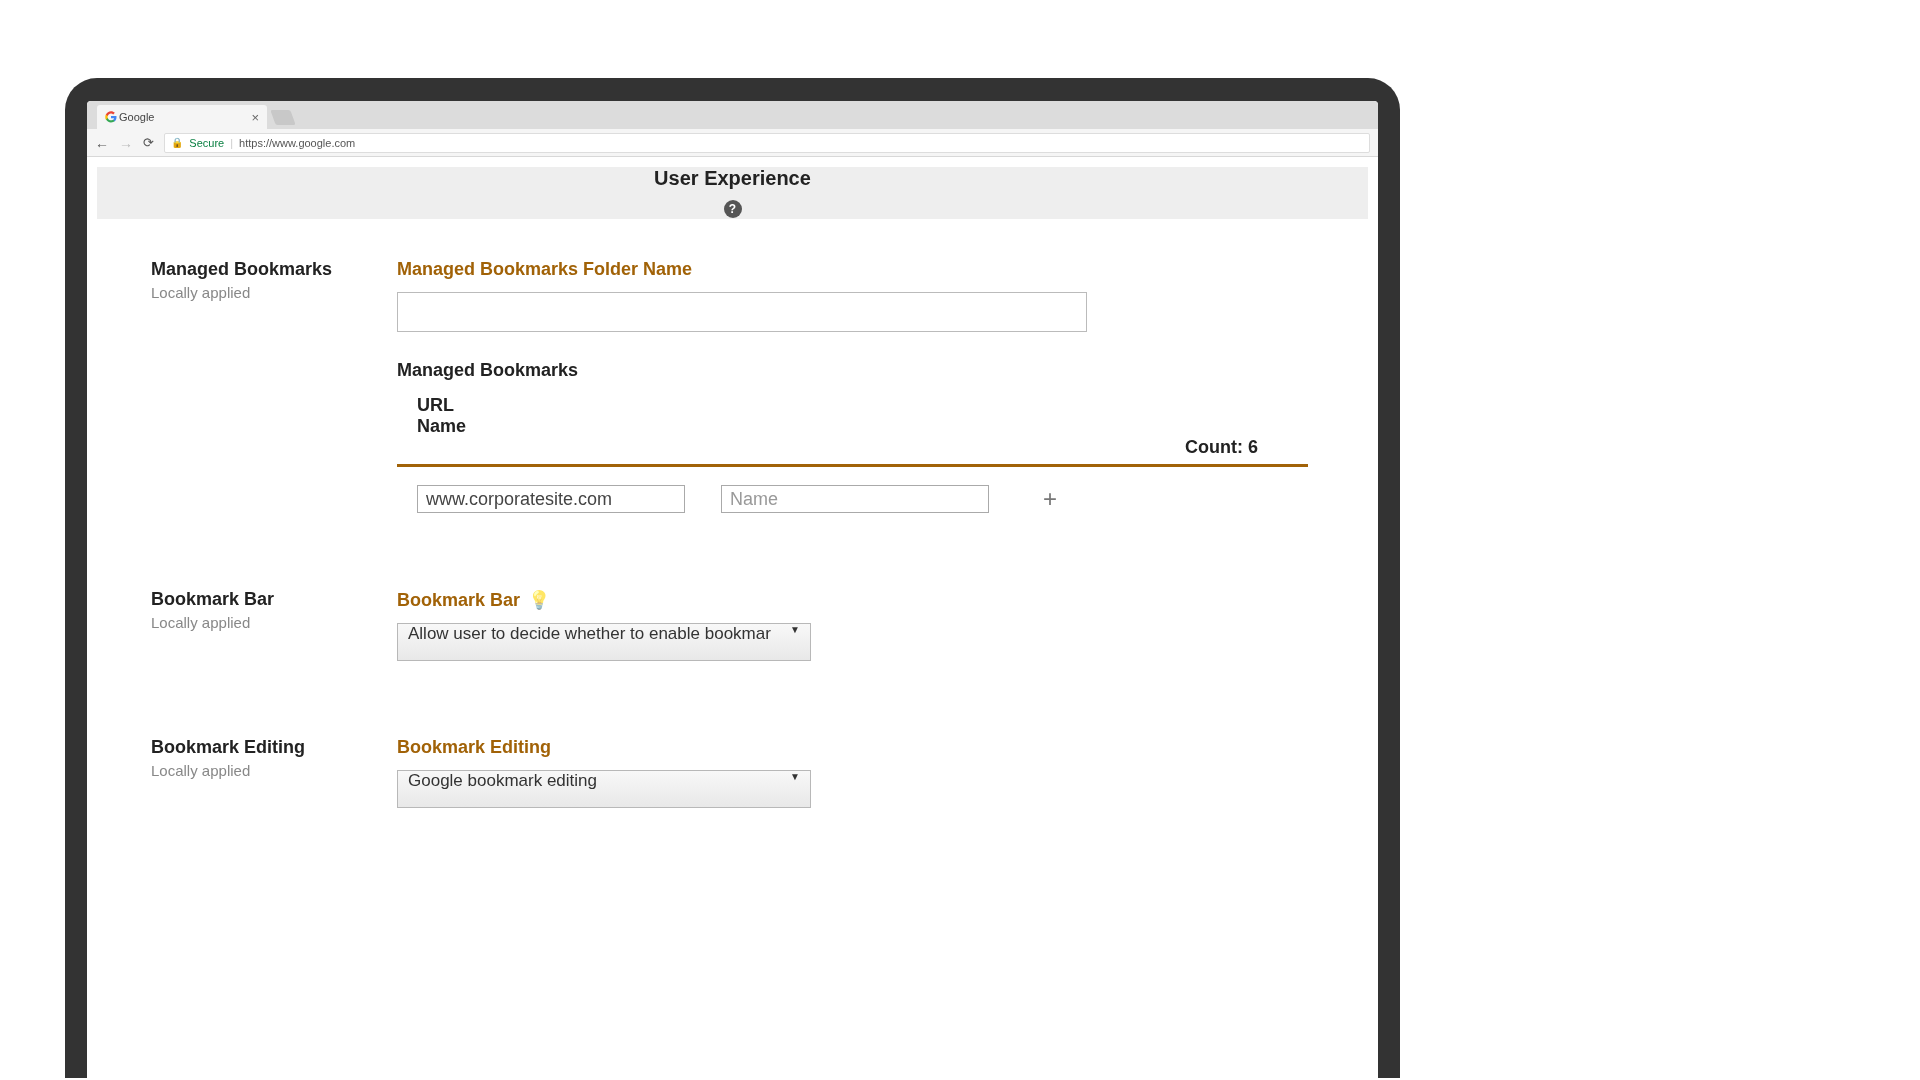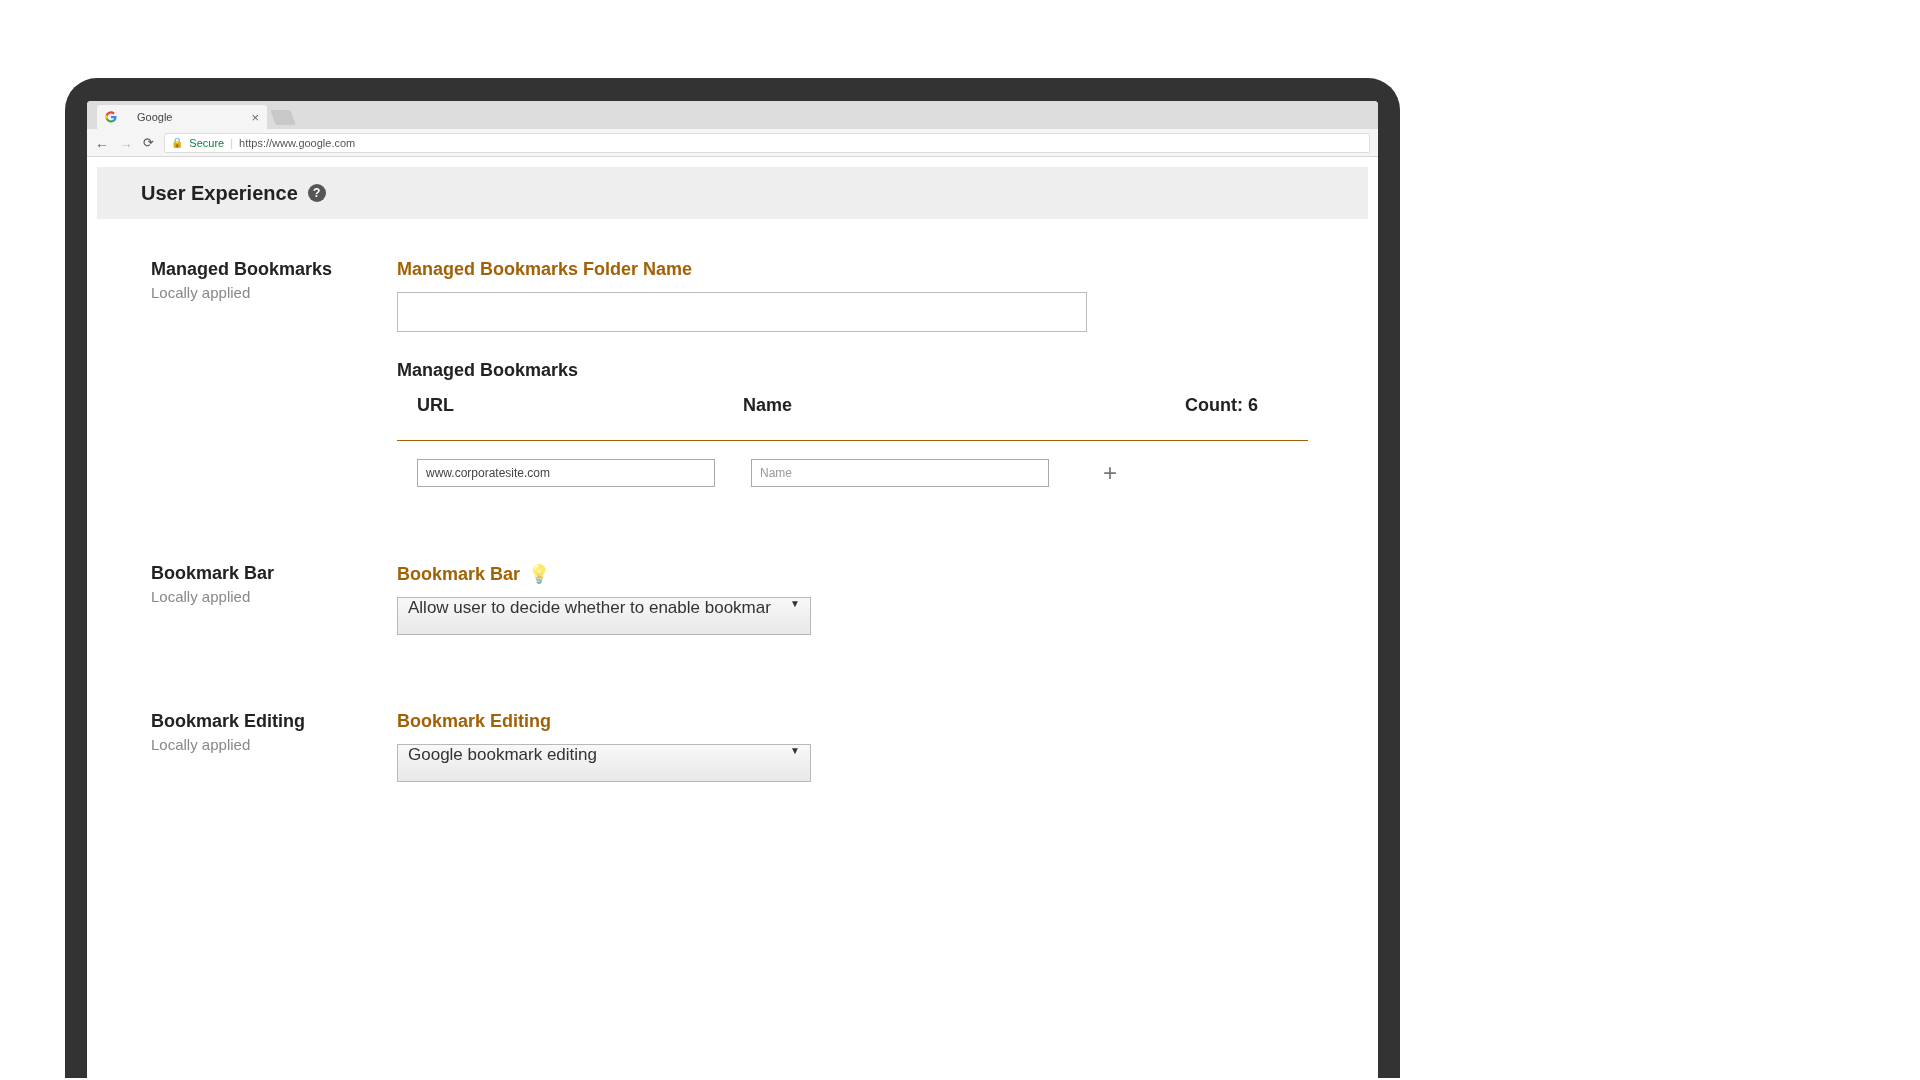--- a/index.html
+++ b/index.html
@@ -42,21 +42,21 @@
     .tab {
       background: #f5f5f5;
       height: 24px;
       width: 170px;
       display: flex;
       align-items: center;
       padding: 0 8px;
       font-size: 11px;
       color: #444;
       border-radius: 3px 3px 0 0;
-      gap: 20px;
+      gap: 2px;
       position: relative;
     }
     .tab-favicon {
       width: 12px;
       height: 12px;
     }
     .tab-close {
       margin-left: auto;
       font-size: 13px;
       color: #666;
@@ -112,20 +112,21 @@
     
     .content { flex: 1; overflow: hidden; background: #fff; }
     .section-header {
       margin: 10px 10px 0 10px;
       background: #eeeeee;
       height: 52px;
       display: flex;
       align-items: center;
       padding: 0 44px;
       gap: 10px;
+      flex-direction: column;
     }
     .section-header-title {
       font-size: 20px;
       font-weight: bold;
       color: #222;
     }
     .help-icon {
       width: 18px;
       height: 18px;
       background: #555;
@@ -182,38 +183,39 @@
       background: #fff;
     }
     .sub-section-label {
       font-size: 18px;
       font-weight: bold;
       color: #222;
       margin: 28px 0 14px 0;
     }
     .bm-header {
       display: flex;
-      padding: 0 0 24px 20px;
-      border-bottom: 1px solid #a16207;
+      padding: 0 0 6px 20px;
+      border-bottom: 3px solid #a16207;
+      flex-direction: column;
     }
     .bm-h-url { width: 326px; font-size: 18px; font-weight: bold; color: #222; }
     .bm-h-name { width: 326px; font-size: 18px; font-weight: bold; color: #222; }
     .bm-h-count { flex: 1; text-align: right; font-size: 18px; font-weight: bold; color: #222; padding-right: 50px; }
     .bm-row {
       display: flex;
       align-items: center;
       padding: 18px 0 0 20px;
       gap: 36px;
     }
     .bm-input {
-      width: 298px;
+      width: 268px;
       height: 28px;
       border: 1px solid #aaa;
       padding: 0 8px;
-      font-size: 12px;
+      font-size: 18px;
       color: #444;
       background: #fff;
     }
     .bm-input::placeholder { color: #999; }
     .add-btn {
       font-size: 24px;
       color: #777;
       cursor: pointer;
       width: 30px;
       text-align: center;

